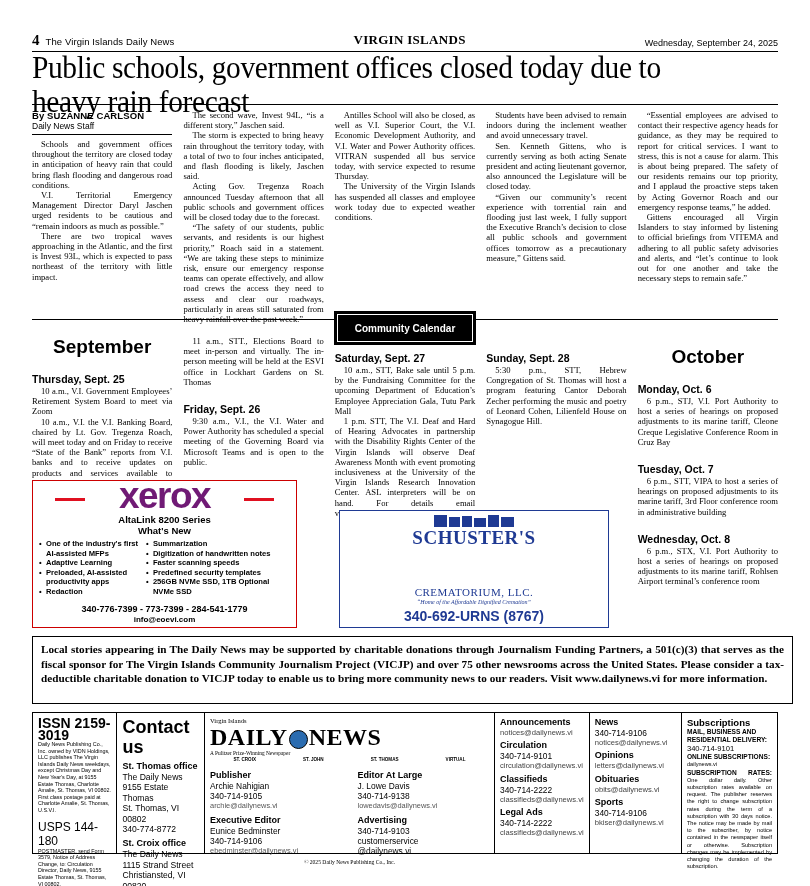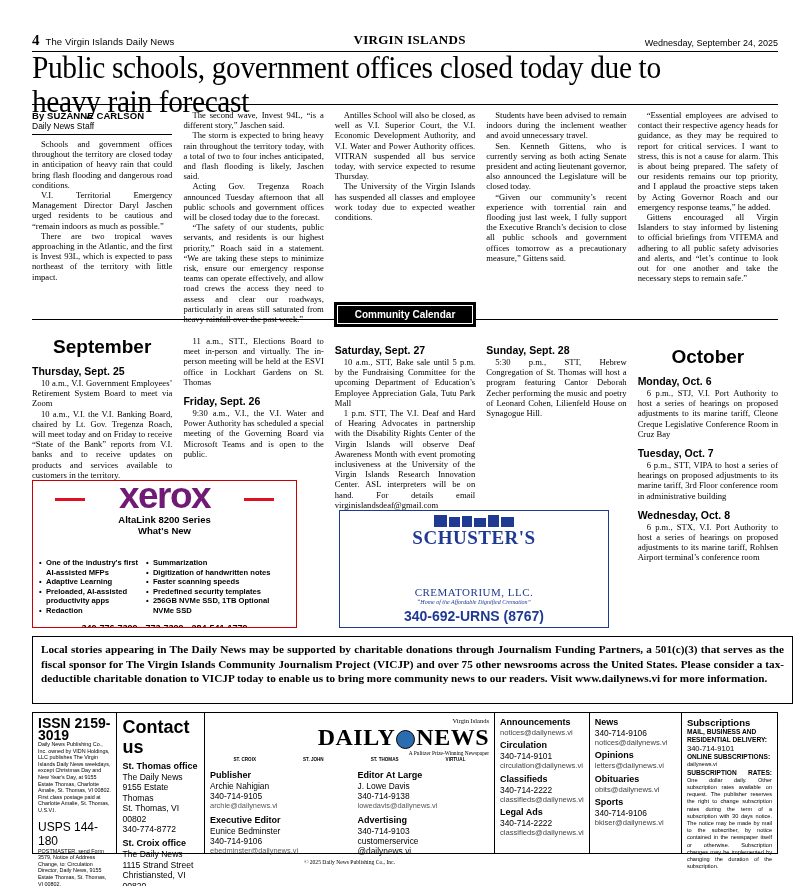--- a/index.html
+++ b/index.html
@@ -51,21 +51,21 @@
     font-family:"Liberation Serif",serif;
     font-size:8.6px;line-height:10.2px;
     text-align:justify;
     text-indent:9px;
     margin:0 0 0 0;
     hyphens:auto;
   }
 
   
   .cal-banner{
-    position:absolute;left:334px;top:302px;width:142px;height:25px;
+    position:absolute;left:334px;top:311px;width:142px;height:34px;
     background:#000;color:#fff;
     display:flex;align-items:center;justify-content:center;
     font-family:"Liberation Sans",sans-serif;font-weight:bold;font-size:10px;
     border:2px solid #000;box-sizing:border-box;
     outline:1.5px solid #fff;outline-offset:-4px;
   }
   .cal-rule{position:absolute;left:32px;top:319px;width:746px;border-top:1.2px solid #000;z-index:-1;}
 
   
   .calendar{
@@ -73,21 +73,21 @@
     display:flex;gap:11px;
   }
   .ccol{width:142px;}
   .month{
     font-family:"Liberation Sans",sans-serif;font-weight:bold;
     font-size:19px;text-align:center;margin-bottom:5px;line-height:21px;
   }
   .month.oct{margin-top:10px;}
   .daylabel{
     font-family:"Liberation Sans",sans-serif;font-weight:bold;font-size:10.5px;
-    margin:8px 0 1px 0;line-height:12px;
+    margin:16px 0 1px 0;line-height:12px;
   }
   .evt{
     font-family:"Liberation Serif",serif;font-size:8.6px;line-height:10.2px;
     text-align:justify;text-indent:9px;hyphens:auto;
   }
 
   
   .xerox-ad{
     position:absolute;left:32px;top:480px;width:265px;height:148px;
     border:1.4px solid #c00;box-sizing:border-box;background:#fff;
@@ -102,21 +102,21 @@
   }
   .xerox-wordmark:before,.xerox-wordmark:after{
     content:"";position:absolute;top:20px;width:30px;height:2.5px;background:#e01020;
   }
   .xerox-wordmark:before{left:22px;}
   .xerox-wordmark:after{right:22px;}
   .xerox-sub{
     text-align:center;font-family:"Liberation Sans",sans-serif;
     font-weight:bold;font-size:9.5px;line-height:11px;
   }
-  .xerox-cols{display:flex;margin-top:22px;padding:0 6px;gap:6px;}
+  .xerox-cols{display:flex;margin-top:3px;padding:0 6px;gap:6px;}
   .xerox-cols ul{list-style:none;margin:0;padding:0;}
   .xerox-cols li{
     font-family:"Liberation Sans",sans-serif;font-weight:bold;
     font-size:7.6px;line-height:9.6px;padding-left:7px;position:relative;
   }
   .xerox-cols li:before{content:"\2022";position:absolute;left:0;top:0;}
   .xerox-col-a{width:105px;}
   .xerox-col-b{width:150px;}
   .xerox-phone{
     text-align:center;font-family:"Liberation Sans",sans-serif;font-weight:bold;
@@ -195,21 +195,21 @@
   .f4{width:116px;}
   .f5{width:120px;}
 
   .f-h1{font-family:"Liberation Sans",sans-serif;font-weight:bold;font-size:14px;line-height:12px;}
   .f-tiny{font-family:"Liberation Sans",sans-serif;font-size:5.4px;line-height:6.6px;}
   .f-usps{font-family:"Liberation Sans",sans-serif;font-size:12px;line-height:14px;margin-top:6px;}
   .contact-title{font-family:"Liberation Sans",sans-serif;font-weight:bold;font-size:18px;line-height:20px;}
   .office-name{font-family:"Liberation Sans",sans-serif;font-weight:bold;font-size:9px;line-height:12px;margin-top:3px;}
   .office-line{font-family:"Liberation Sans",sans-serif;font-size:8.6px;line-height:10.4px;}
 
-  .nameplate{text-align:right;margin-bottom:2px;}
+  .nameplate{text-align:left;margin-bottom:2px;}
   .np-top{font-family:"Liberation Serif",serif;font-size:6.5px;line-height:8px;}
   .np-main{font-family:"Liberation Serif",serif;font-weight:bold;font-size:24px;line-height:25px;letter-spacing:.5px;position:relative;}
   .np-seal{
     display:inline-block;width:17px;height:17px;border-radius:50%;
     background:#2b6cb0;vertical-align:middle;margin:0 1px;
     border:1.3px solid #000;
   }
   .np-slogan{font-family:"Liberation Serif",serif;font-size:5.4px;line-height:7px;}
   .np-cities{display:flex;justify-content:space-around;font-family:"Liberation Sans",sans-serif;font-weight:bold;font-size:4.6px;line-height:6px;}
   .staff-grid{display:flex;gap:16px;margin-top:2px;}

